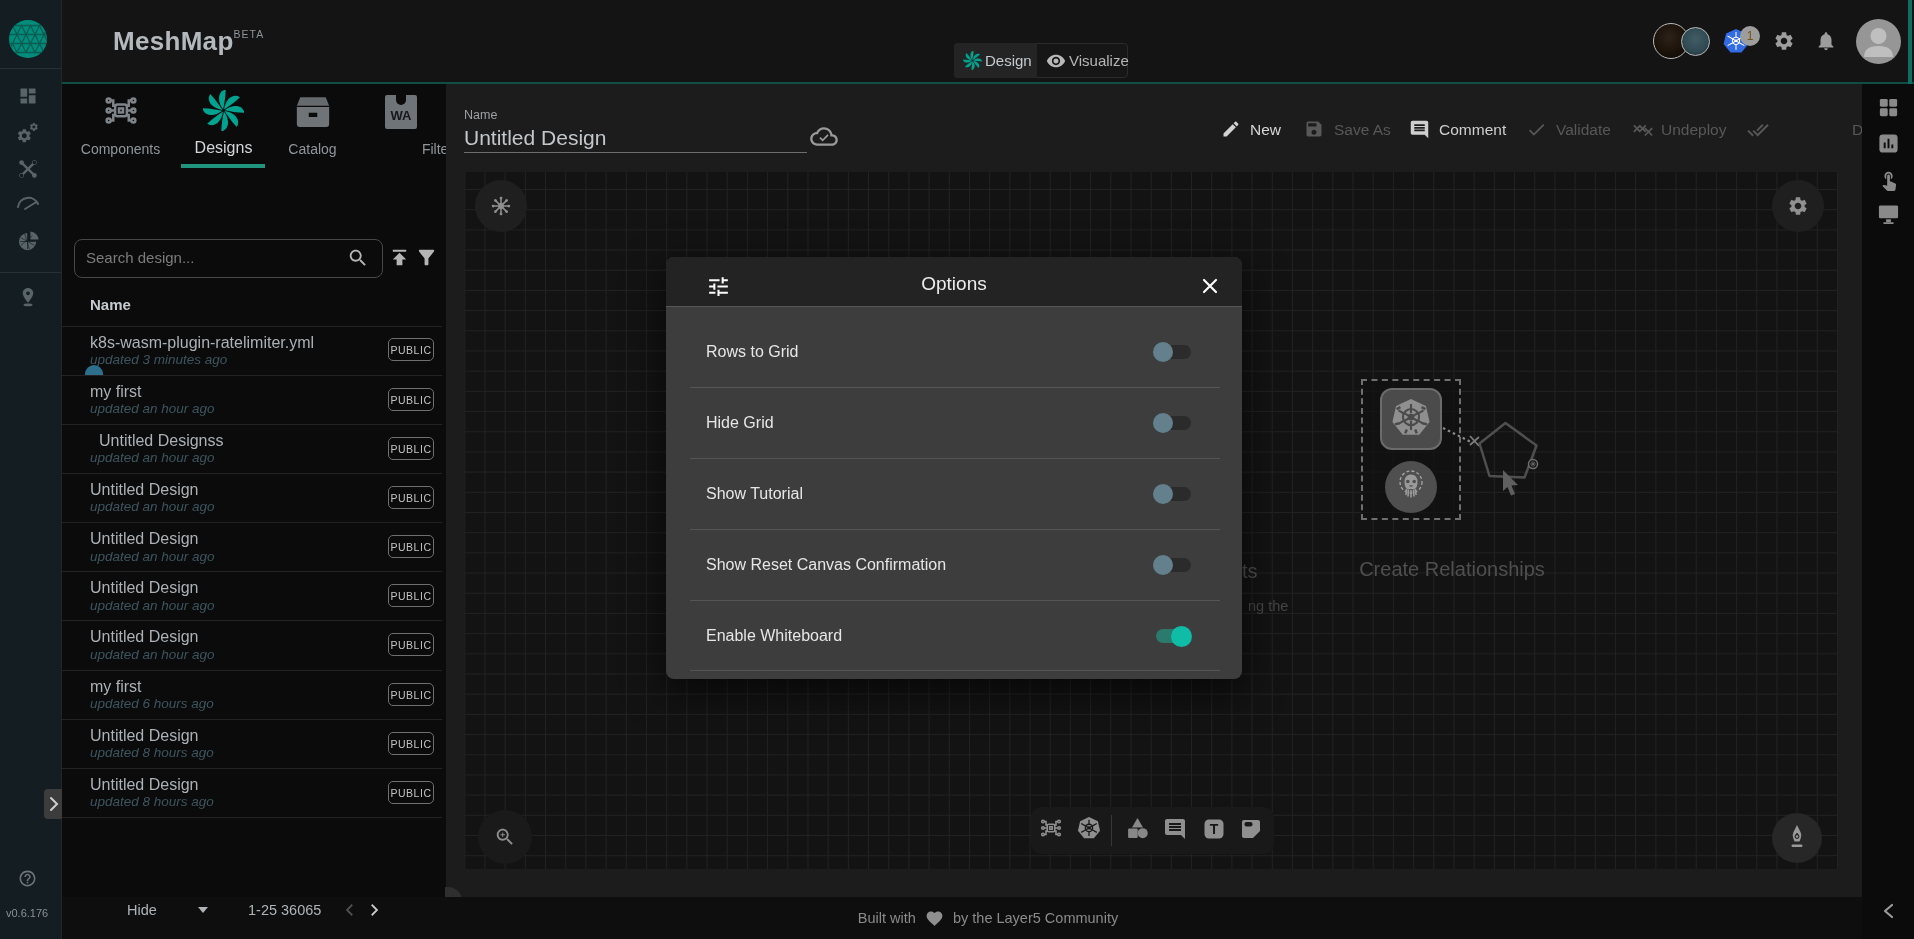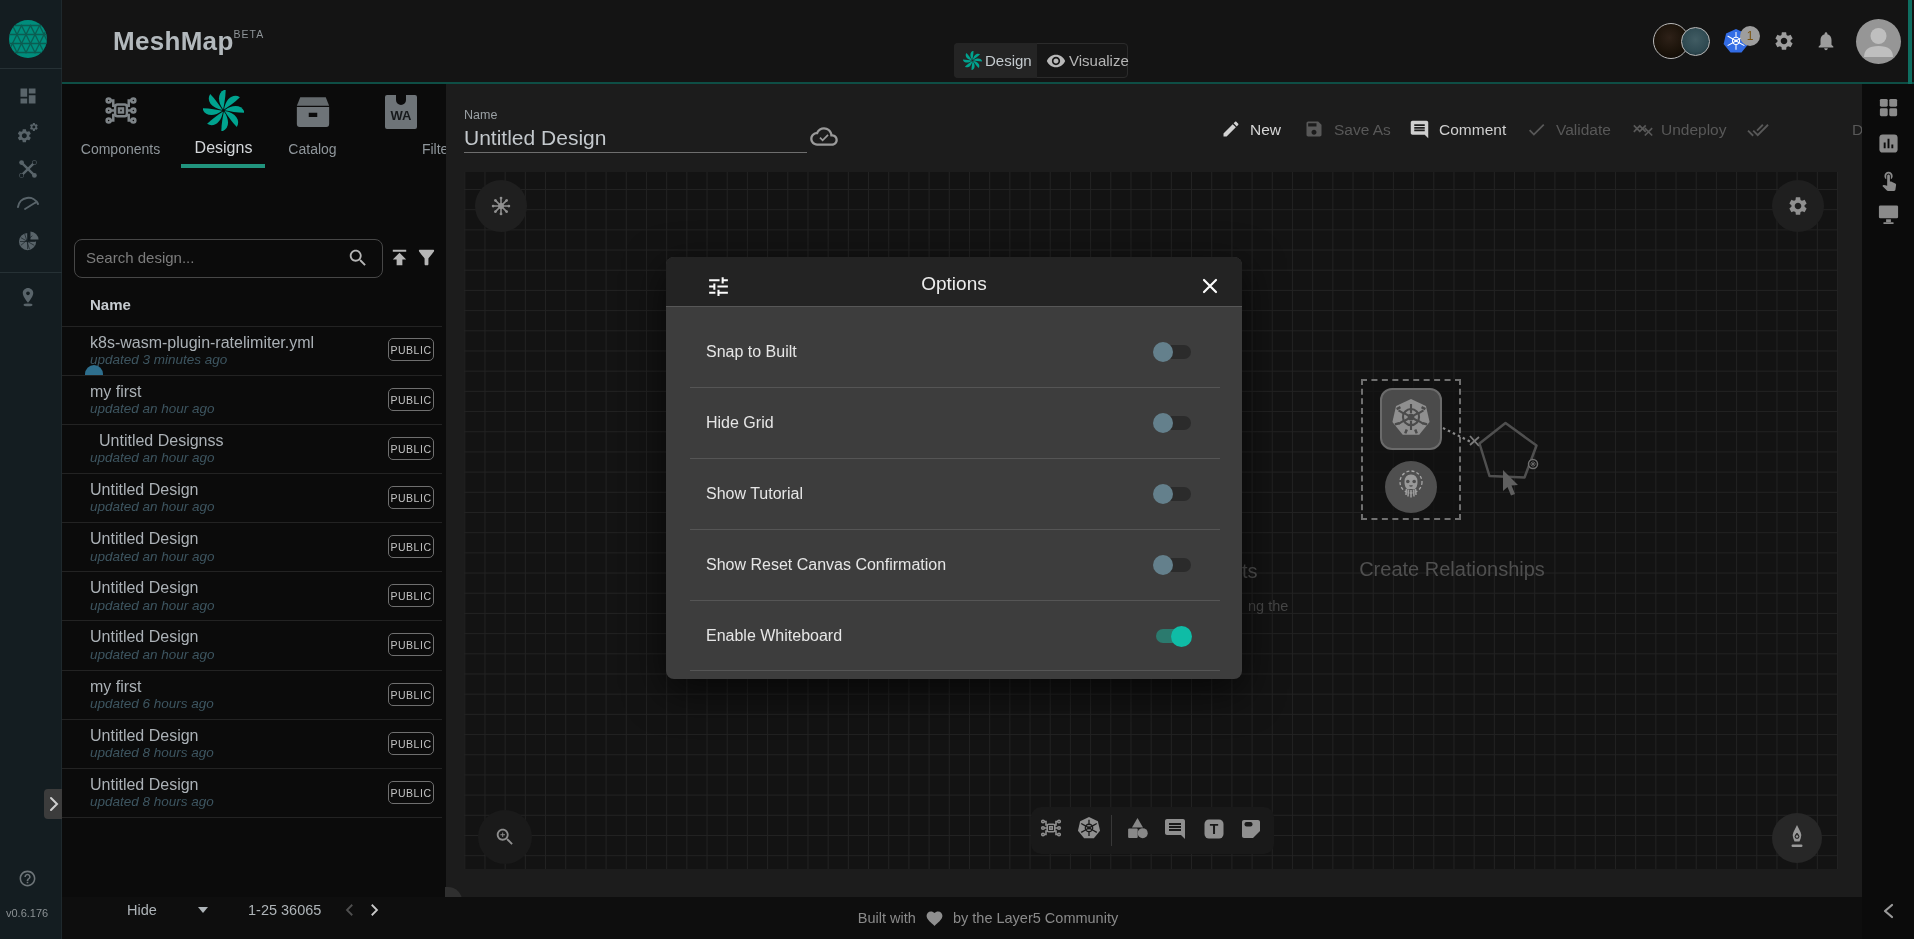--- a/index.html
+++ b/index.html
@@ -542,21 +542,21 @@
     <svg width="25" height="25" viewBox="0 0 24 24" fill="#fbfbfb">
         <path d="M3 17v2h6v-2H3zM3 5v2h10V5H3zm10 16v-2h8v-2h-8v-2h-2v6h2zM7 9v2H3v2h4v2h2V9H7zm14 4v-2H11v2h10zm-6-4h2V7h4V5h-4V3h-2v6z"></path>
       </svg>
   </div>
   <div class="abs" style="left:666px; top:273px; width:576px; text-align:center; font-size:19px; color:#ececec;">Options</div>
   <div class="abs" style="left:1202px; top:278px; width:16px; height:16px;">
     <svg width="16" height="16" viewBox="0 0 16 16">
         <path d="M2 2 L14 14 M14 2 L2 14" stroke="#fbfbfb" stroke-width="2.2" stroke-linecap="round"></path>
       </svg>
   </div>
-  <div class="abs" style="left:706px; top:343px; font-size:16px; color:#e6e6e6;">Snap to Built</div>
+  <div class="abs" style="left:706px; top:343px; font-size:16px; color:#e6e6e6;">Rows to Grid</div>
   <div class="abs" style="left:706px; top:414px; font-size:16px; color:#e6e6e6;">Hide Grid</div>
   <div class="abs" style="left:706px; top:485px; font-size:16px; color:#e6e6e6;">Show Tutorial</div>
   <div class="abs" style="left:706px; top:556px; font-size:16px; color:#e6e6e6;">Show Reset Canvas Confirmation</div>
   <div class="abs" style="left:706px; top:627px; font-size:16px; color:#e6e6e6;">Enable Whiteboard</div>
   <div class="abs" style="left:690px; top:387px; width:530px; height:1px; background:#555;"></div>
   <div class="abs" style="left:690px; top:458px; width:530px; height:1px; background:#555;"></div>
   <div class="abs" style="left:690px; top:529px; width:530px; height:1px; background:#555;"></div>
   <div class="abs" style="left:690px; top:600px; width:530px; height:1px; background:#555;"></div>
   <div class="abs" style="left:690px; top:670px; width:530px; height:1px; background:#555;"></div>
 

